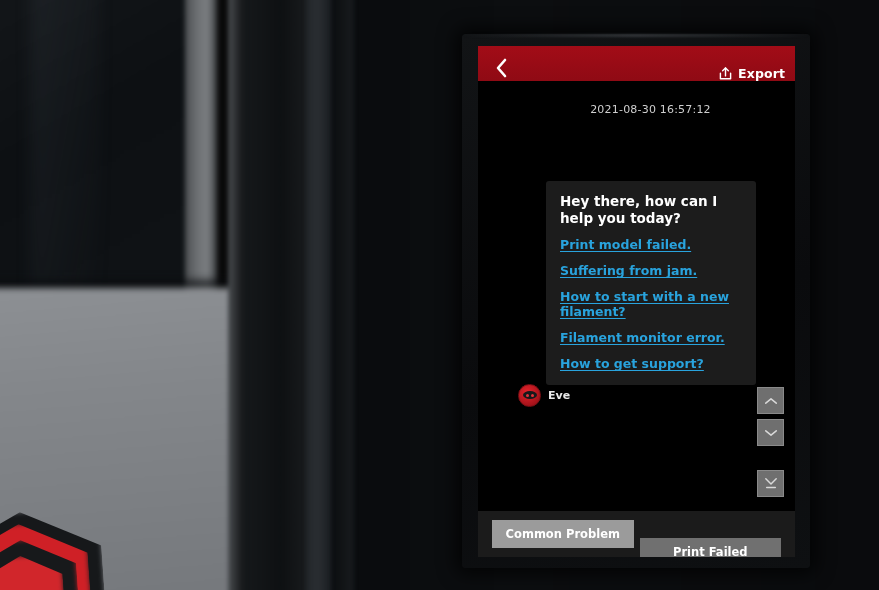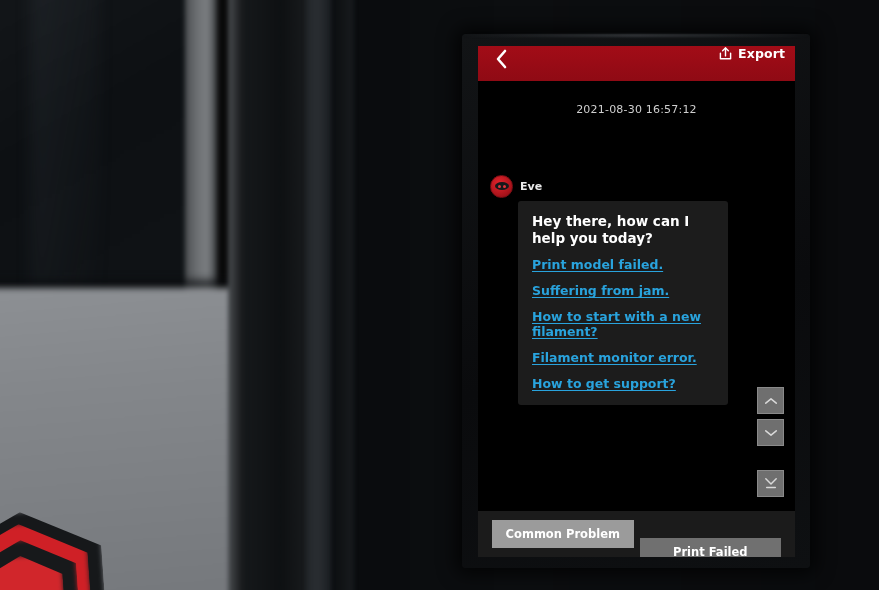--- a/index.html
+++ b/index.html
@@ -112,34 +112,35 @@
     display: flex;
     flex-direction: column;
   }
 
   
   #header {
     position: relative;
     height: 35px; flex: 0 0 35px;
     background: #9c0b16;
     background: linear-gradient(180deg,#a20c17,#8f0a14);
-    display: flex; align-items: flex-start; justify-content: space-between;
+    display: flex; align-items: flex-end; justify-content: space-between;
     padding: 0 10px;
   }
   #back-btn { display:flex; align-items:center; justify-content:center;
     width: 26px; height: 26px; cursor: pointer; }
   #export-btn { display: flex; align-items: center; gap: 5px; cursor: pointer; }
   #export-label { color:#fff; font-size:12.5px; font-weight:600; letter-spacing:.1px; }
 
   
   #chat-pane {
     position: relative;
     flex: 1 1 auto;
     background: #000;
     overflow: hidden;
+    margin-left: 28px;
   }
   #timestamp {
     text-align: center;
     color: #cfcfcf;
     font-size: 11px;
     padding-top: 22px;
     letter-spacing: .2px;
   }
   #msg-row {
     position: absolute;
@@ -264,38 +265,38 @@
         </svg>
         <span id="export-label">Export</span>
       </div>
     </div>
 
     <div id="chat-pane">
 
       <div id="timestamp">2021-08-30 16:57:12</div>
 
       <div id="msg-row">
+        <div id="bubble">
+          <div id="bubble-greeting">Hey there, how can I help you today?</div>
+          <a class="bubble-link">Print model failed.</a>
+          <a class="bubble-link">Suffering from jam.</a>
+          <a class="bubble-link">How to start with a new filament?</a>
+          <a class="bubble-link">Filament monitor error.</a>
+          <a class="bubble-link">How to get support?</a>
+        </div>
+
         <div id="sender-line">
           <div id="avatar">
             <div id="avatar-face">
               <span class="avatar-eye"></span>
               <span class="avatar-eye"></span>
             </div>
           </div>
           <span id="sender-name">Eve</span>
         </div>
-
-        <div id="bubble">
-          <div id="bubble-greeting">Hey there, how can I help you today?</div>
-          <a class="bubble-link">Print model failed.</a>
-          <a class="bubble-link">Suffering from jam.</a>
-          <a class="bubble-link">How to start with a new filament?</a>
-          <a class="bubble-link">Filament monitor error.</a>
-          <a class="bubble-link">How to get support?</a>
-        </div>
       </div>
 
       <div id="scroll-ctrls">
         <div class="scroll-btn" id="scroll-up">
           <svg width="14" height="10" viewBox="0 0 16 11">
             <polyline points="2,8 8,3 14,8" fill="none" stroke="#d8d8d8" stroke-width="1.7" stroke-linecap="round" stroke-linejoin="round"></polyline>
           </svg>
         </div>
         <div class="scroll-btn" id="scroll-down">
           <svg width="14" height="10" viewBox="0 0 16 11">

